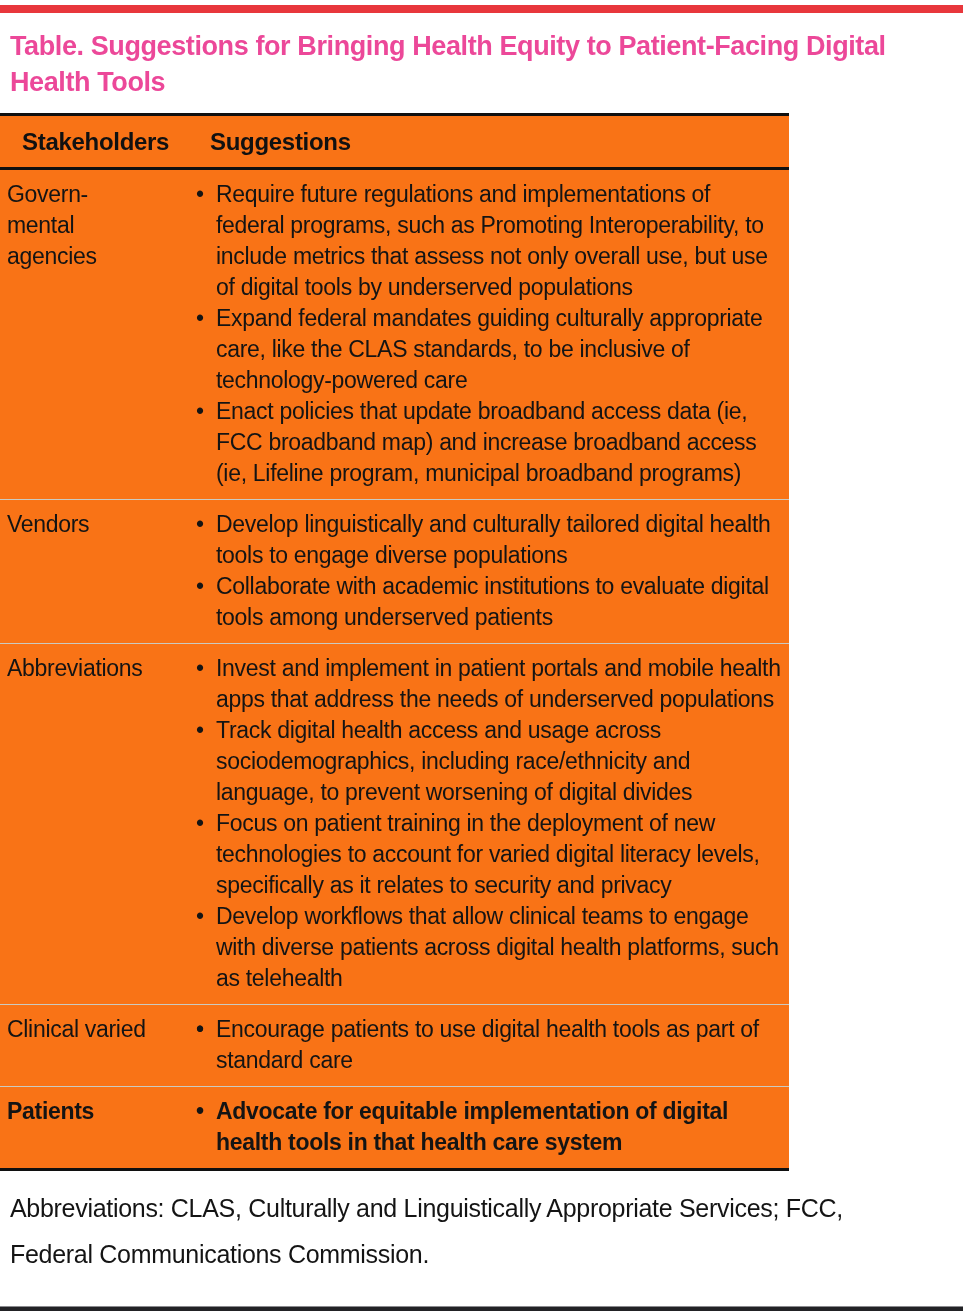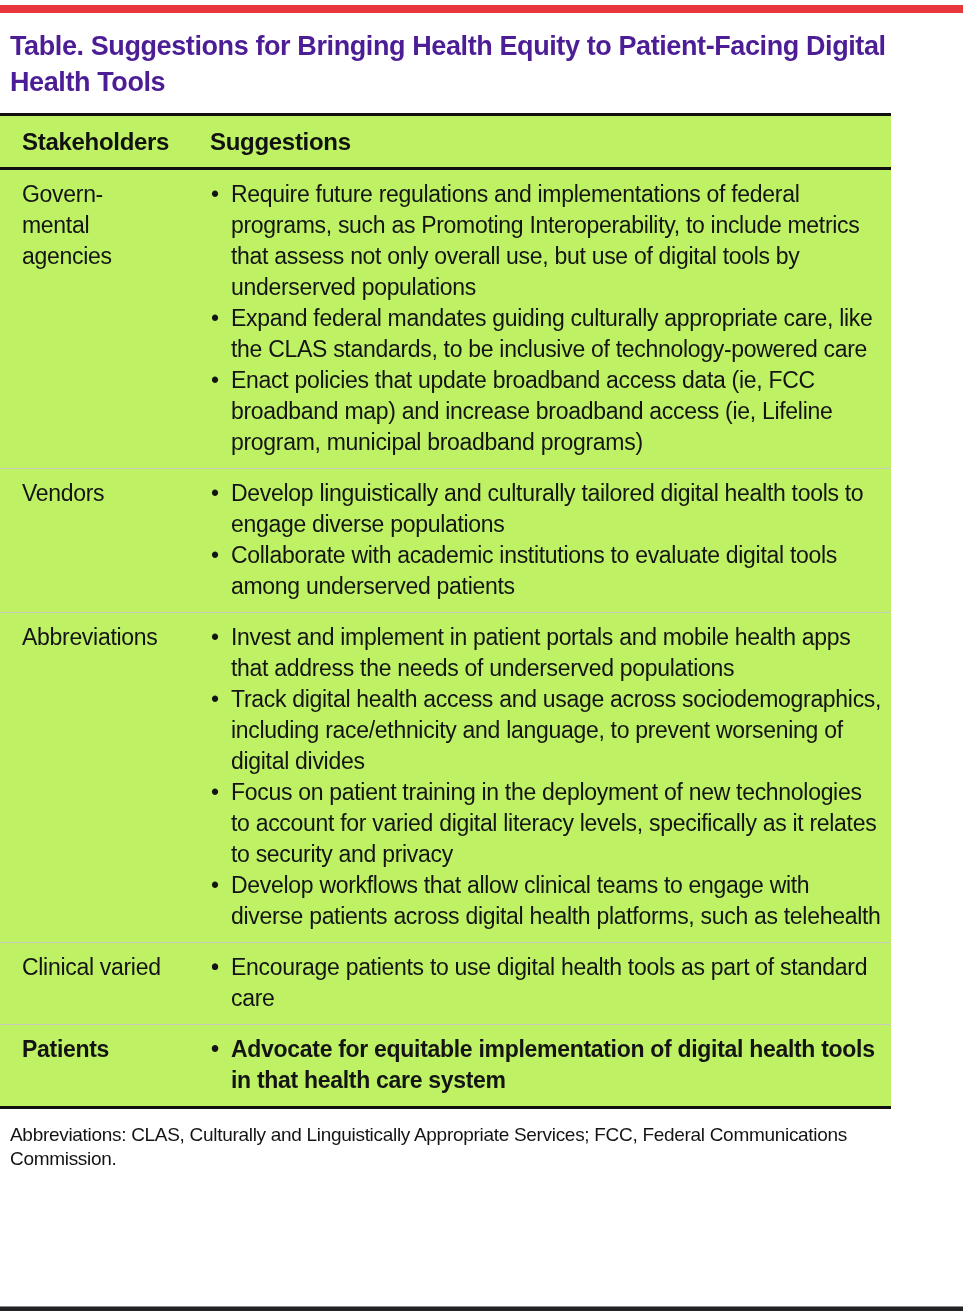--- a/index.html
+++ b/index.html
@@ -20,26 +20,26 @@
     background: #e8373c;
   }
 
   .table-title {
     margin: 15px 0 13px 10px;
     max-width: 885px;
     font-size: 27px;
     line-height: 36px;
     font-weight: bold;
     letter-spacing: -0.4px;
-    color: #4c1d95;
+    color: #ec4899;
   }
 
   .table-block {
-    width: 891px;
-    background: #bef264;
+    width: 789px;
+    background: #f97316;
     border-top: 3px solid #101010;
     border-bottom: 3px solid #101010;
   }
 
   .thead {
     display: grid;
     grid-template-columns: 188px 1fr;
     padding: 12px 8px 11px 22px;
     border-bottom: 3px solid #101010;
   }
@@ -47,21 +47,21 @@
     font-size: 24px;
     line-height: 28px;
     font-weight: bold;
     letter-spacing: -0.3px;
     color: #111111;
   }
 
   .trow {
     display: grid;
     grid-template-columns: 188px 1fr;
-    padding: 9px 8px 10px 22px;
+    padding: 9px 8px 10px 7px;
     border-bottom: 1px solid #cbcac1;
   }
   .trow:last-child { border-bottom: none; font-weight: bold; }
 
   .cell-stakeholder {
     font-size: 23px;
     line-height: 31px;
     letter-spacing: -0.3px;
     white-space: pre-line;
     color: #141414;
@@ -80,22 +80,22 @@
     position: absolute;
     left: 1px;
     top: 0;
     font-size: 23px;
     line-height: 31px;
   }
 
   .footnote {
     margin: 14px 0 0 10px;
     max-width: 872px;
-    font-size: 19px;
-    line-height: 24px;
+    font-size: 25px;
+    line-height: 46px;
     letter-spacing: -0.3px;
     color: #141414;
   }
 
   .bottom-rule {
     position: absolute;
     left: 0;
     top: 1301px;
     width: 963px;
     height: 5px;

